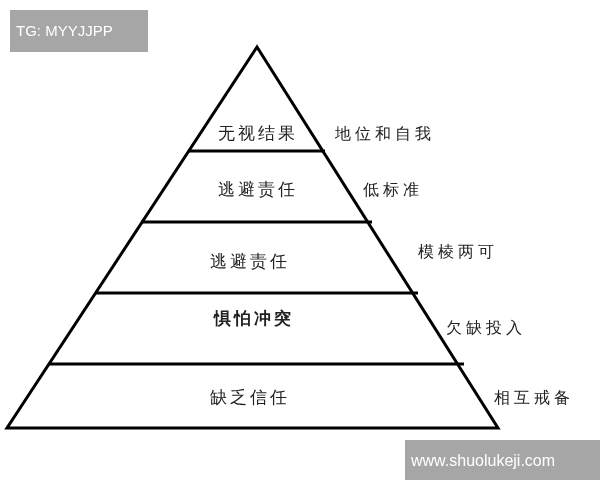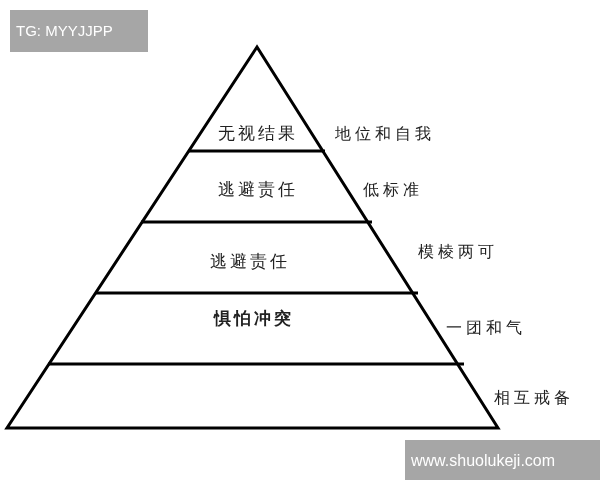--- a/index.html
+++ b/index.html
@@ -54,23 +54,24 @@
     <line x1="141" y1="222" x2="372" y2="222" stroke="#000" stroke-width="3"></line>
     <line x1="95" y1="293" x2="418" y2="293" stroke="#000" stroke-width="3"></line>
     <line x1="48" y1="364" x2="464" y2="364" stroke="#000" stroke-width="3"></line>
   </svg>
 
   
   <div class="layer-label" style="left:258px; top:122px;">无视结果</div>
   <div class="layer-label" style="left:258px; top:178px;">逃避责任</div>
   <div class="layer-label" style="left:250px; top:250px;">逃避责任</div>
   <div class="layer-label" style="left:254px; top:307px;font-weight:bold;">惧怕冲突</div>
+  <div class="layer-label" style="left:250px; top:386px;">缺乏信任</div>
 
   
   <div class="side-label" style="left:335px; top:124px;">地位和自我</div>
   <div class="side-label" style="left:363px; top:180px;">低标准</div>
   <div class="side-label" style="left:403px; top:242px;margin-left:15px;">模棱两可</div>
-  <div class="side-label" style="left:446px; top:318px;">一团和气</div>
+  <div class="side-label" style="left:446px; top:318px;">欠缺投入</div>
   <div class="side-label" style="left:494px; top:388px;">相互戒备</div>
 </div>
 
 <div class="wm wm-top">TG: MYYJJPP</div>
 <div class="wm wm-bottom">www.shuolukeji.com</div>
 
 </body></html>

